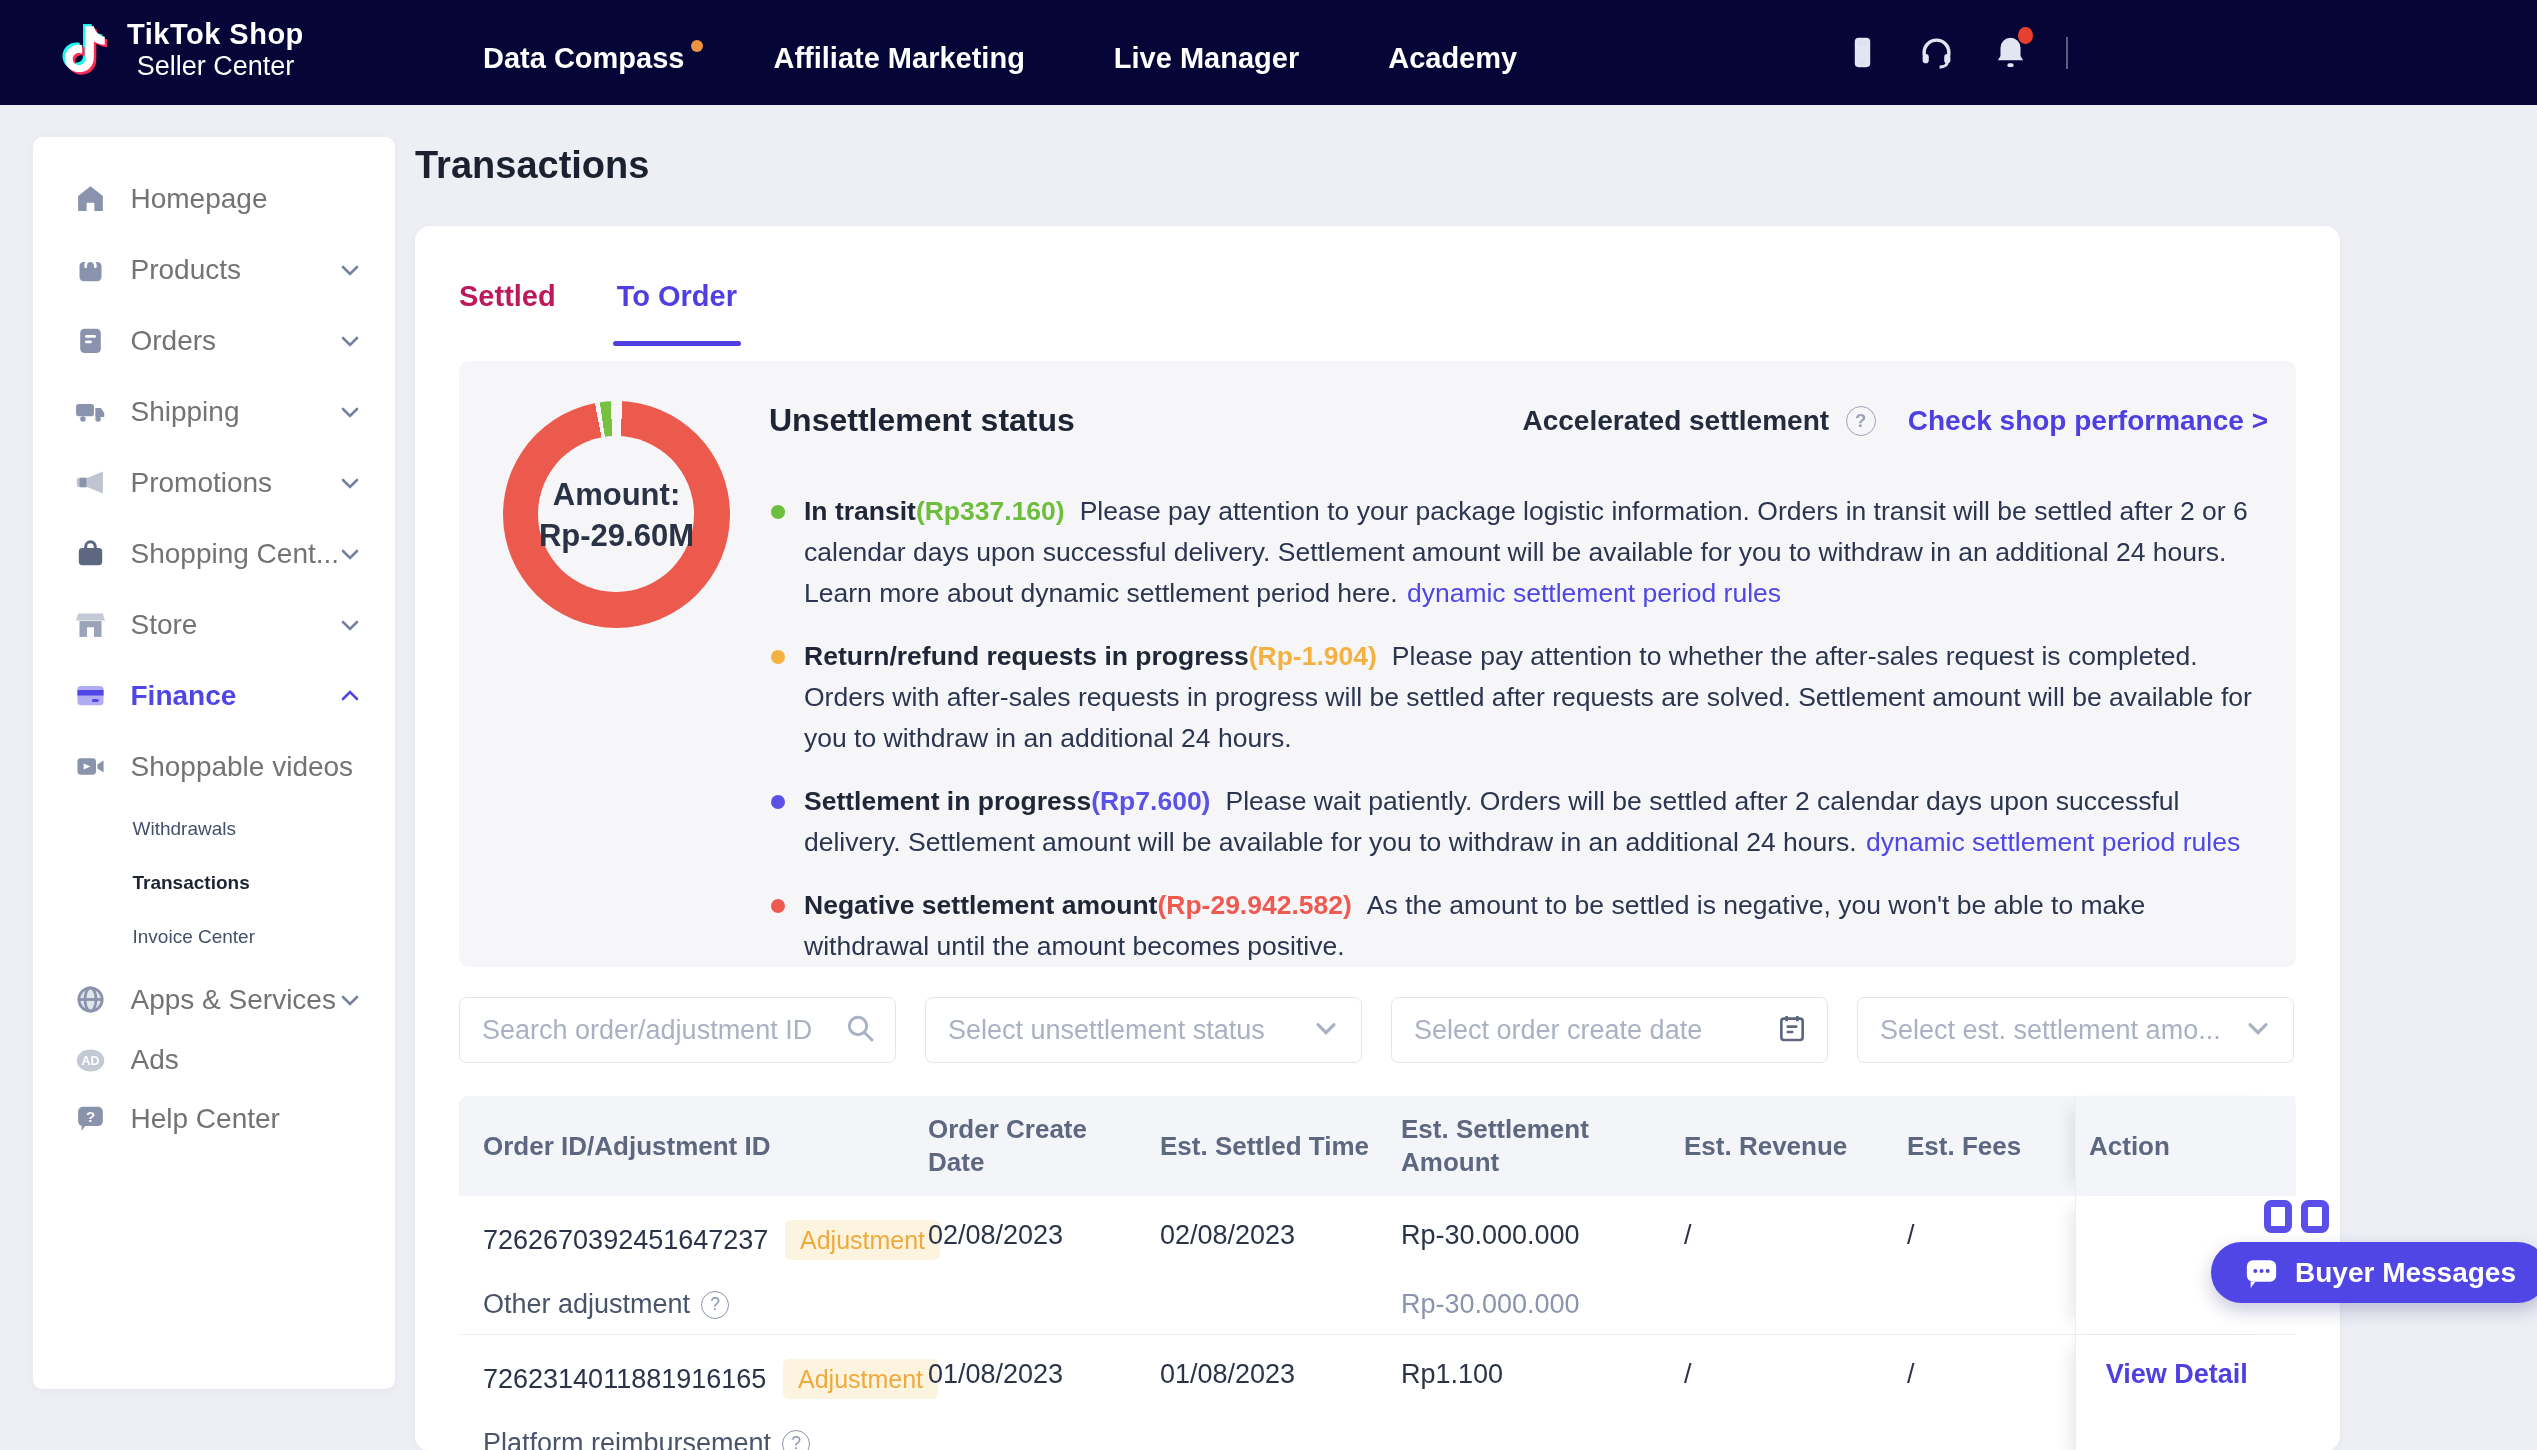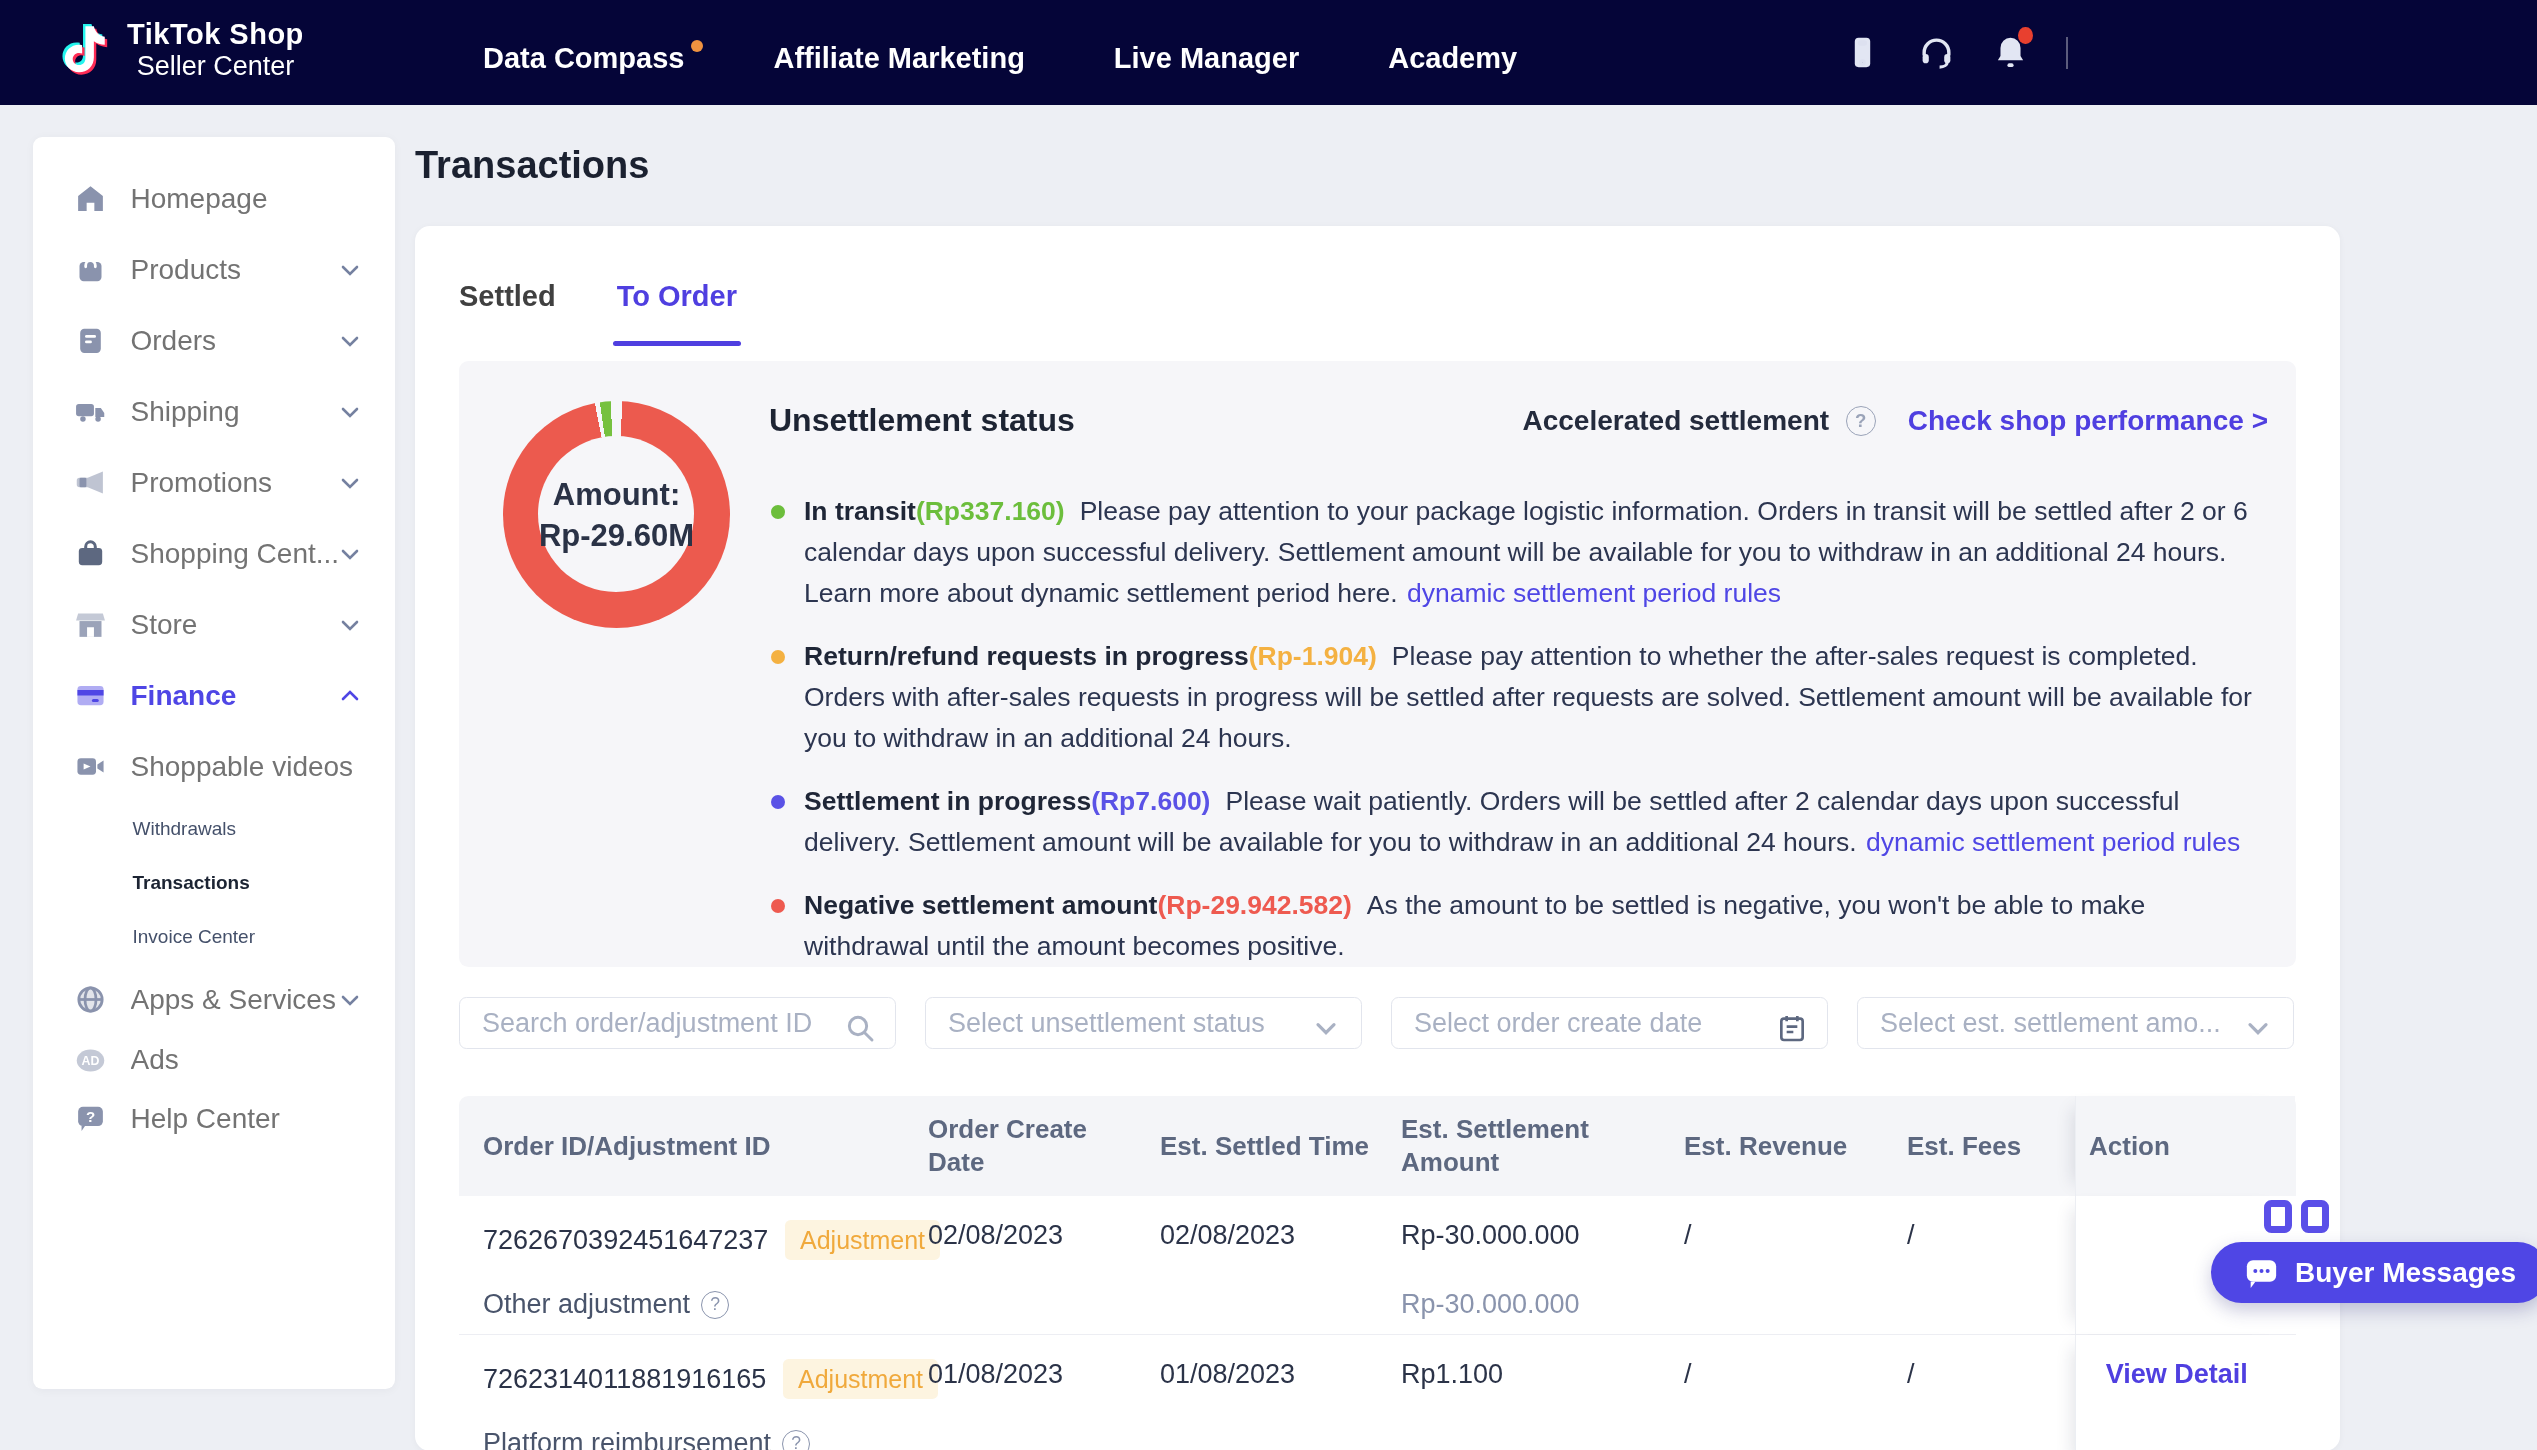--- a/index.html
+++ b/index.html
@@ -30,21 +30,21 @@
   .side-item.active .lbl { font-weight:700; }
   .side-sub { height:54px; display:flex; align-items:center; padding-left:100px; font-size:19px; color:#44506a; cursor:pointer; }
   .side-sub.selected { font-weight:700; color:#1c2433; }
   .side-item.clipped { height:48px; overflow:hidden; align-items:flex-start; padding-top:9.3px; }
 
   
   .page-title { position:absolute; left:415px; top:144px; font-size:38px; font-weight:700; color:#1b2130; }
   .card { position:absolute; left:415px; top:226px; width:1925px; height:1225px; background:#fff; border-radius:15px; box-shadow:0 1.9px 7.4px rgba(20,24,60,.04); }
 
   .tabs { position:absolute; left:44px; top:54px; display:flex; gap:61px; }
-  .tab { font-size:29px; font-weight:700; color:#404040; padding-bottom:20.4px; position:relative; cursor:pointer; }
+  .tab { font-size:29px; font-weight:700; color:#be185d; padding-bottom:20.4px; position:relative; cursor:pointer; }
   .tab.active { color:#4f3fe0; }
   .tab.active::after { content:""; position:absolute; left:-3.7px; right:-3.7px; bottom:-13px; height:5.6px; border-radius:2.8px; background:#4f3fe0; }
 
   
   .status-panel { position:absolute; left:44px; top:135px; width:1837px; height:606px; background:#f6f6f9; border-radius:9.3px; }
   .donut { position:absolute; left:44px; top:40px; width:227px; height:227px; }
   .donut .ring { position:absolute; inset:0; border-radius:50%;
     background:conic-gradient(from 0deg, #f6f6f9 0deg 3deg, #ec5a4e 3deg 349deg, #f6f6f9 349deg 351.5deg, #76c13f 351.5deg 357deg, #f6f6f9 357deg 360deg); }
   .donut .hole { position:absolute; left:35px; top:35px; width:156px; height:156px; border-radius:50%; background:#f6f6f9; }
   .donut .center { position:absolute; inset:0; display:flex; flex-direction:column; align-items:center; justify-content:center; font-size:31px; font-weight:600; color:#2a3246; line-height:41px; }
@@ -61,21 +61,21 @@
   .bullet .amt { font-weight:600; }
   .bullet .sp2 { display:inline-block; width:15px; }
   .inline-link { color:#4f46e5; cursor:pointer; text-decoration:none; margin-left:9.3px; }
   .b0 .dot,.b0 .amt { color:#6cbe3c; }
   .b1 .dot,.b1 .amt { color:#f4b142; }
   .b2 .dot,.b2 .amt { color:#5a52e6; }
   .b3 .dot,.b3 .amt { color:#ee5a50; }
 
   
   .filters { position:absolute; left:44px; top:771px; width:1837px; display:flex; gap:29px; }
-  .fbox { position:relative; width:437px; height:52px; border:1.9px solid #e2e5ed; border-radius:7.4px; background:#fff; }
+  .fbox { position:relative; width:437px; height:66px; border:1.9px solid #e2e5ed; border-radius:7.4px; background:#fff; }
   .fbox input { width:100%; height:100%; border:0; outline:0; background:transparent; padding:0 59px 0 22px; font-size:27px; color:#2b3348; font-family:inherit; }
   .fbox input::placeholder { color:#a9b1c3; }
   .fbox .fic { position:absolute; right:18.6px; top:14px; width:32px; height:32px; color:#a9b1c3; }
   .fbox .fic.dark { color:#5d6880; }
 
   
   .table { position:absolute; left:44px; top:870px; width:1837px; }
   .trow { display:grid; grid-template-columns:456px 232px 241px 283px 223px 181px 220px; }
   .thead { height:100px; background:#f4f5f8; border-radius:9.3px 9.3px 0 0; }
   .thead .th { display:flex; align-items:center; padding:0 13px; font-size:26px; font-weight:700; color:#5d6880; line-height:33px; }

